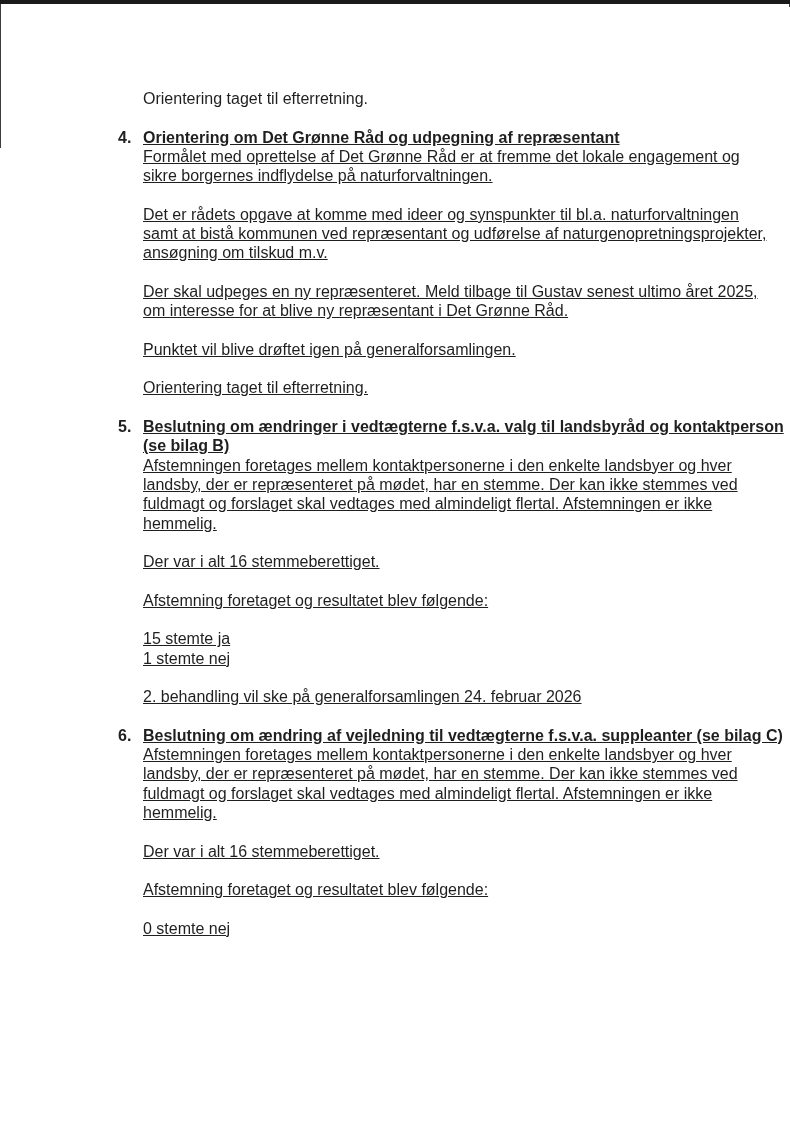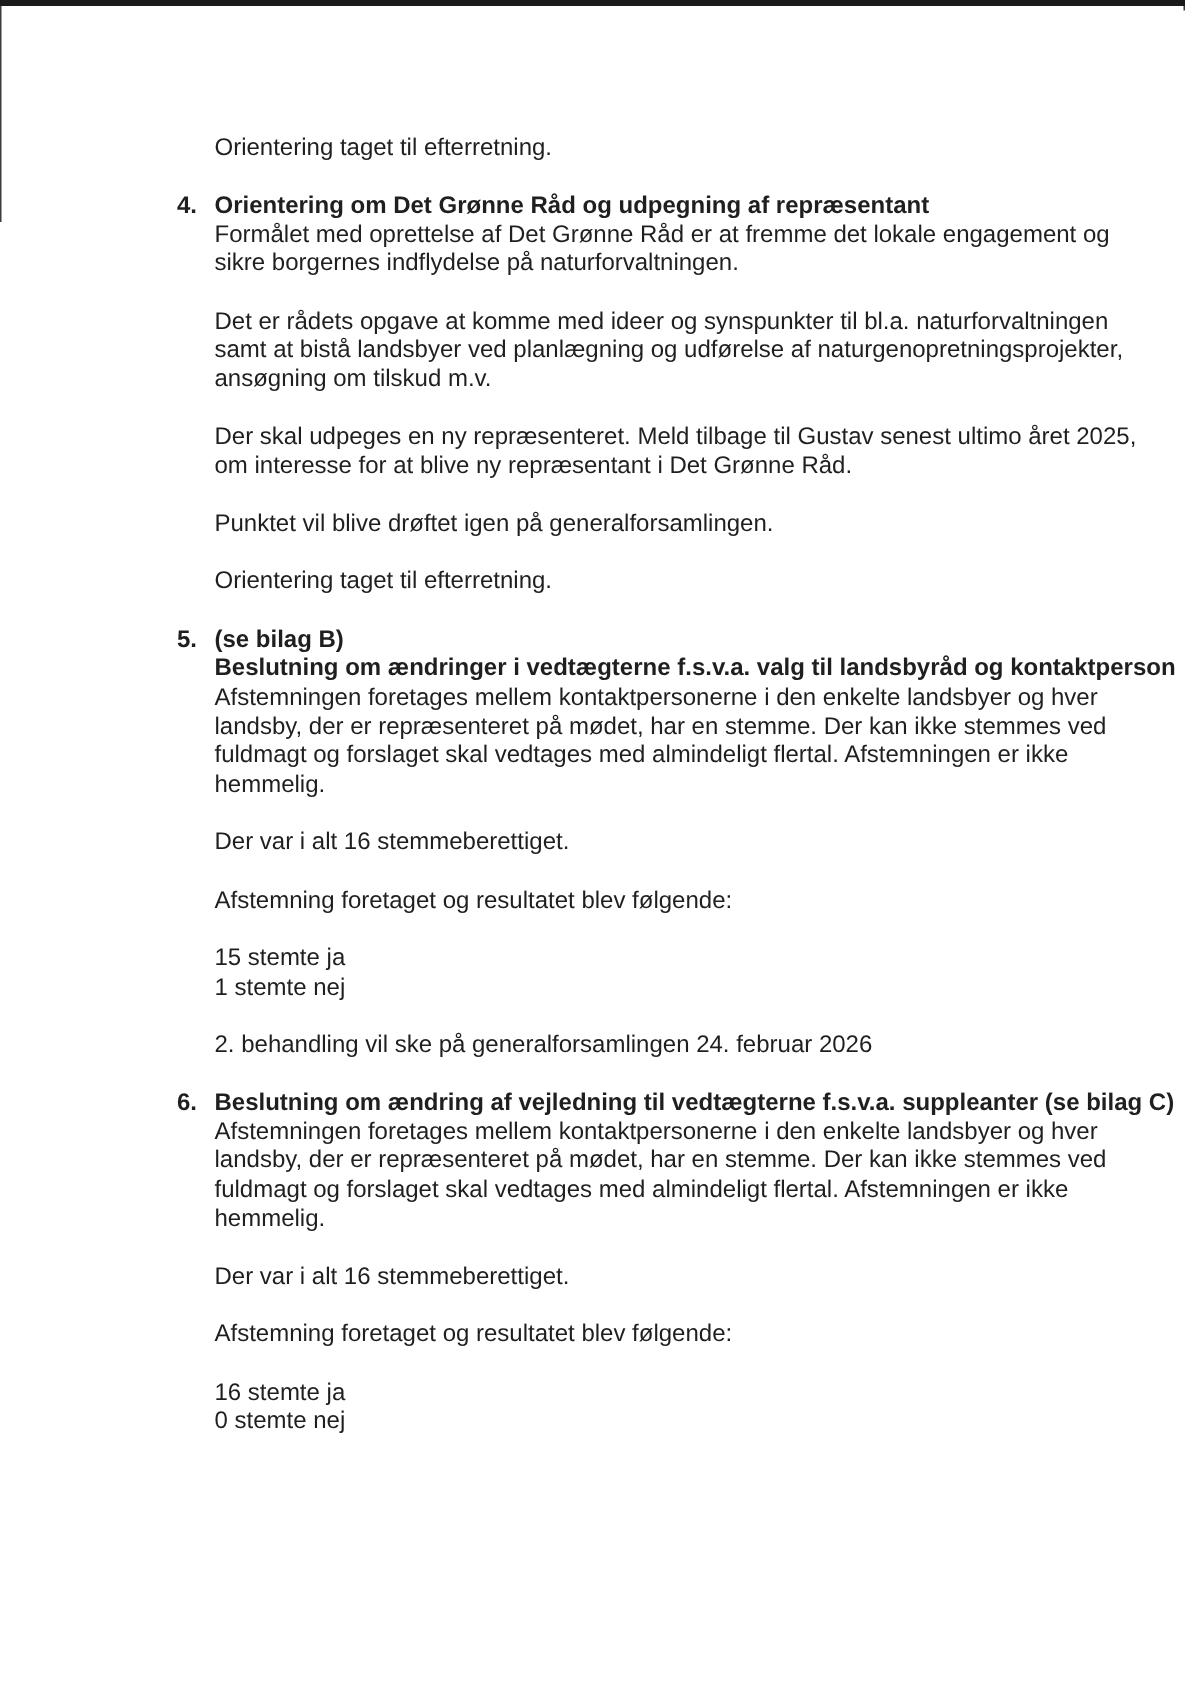--- a/index.html
+++ b/index.html
@@ -61,20 +61,21 @@
     align-items: flex-start;
   }
   .num {
     flex: 0 0 25px;
     font-weight: 700;
     line-height: 19.3px;
   }
   .body-col {
     flex: 1 1 auto;
     min-width: 0;
+    text-decoration: underline;
   }
   .title {
     font-weight: 700;
   }
   .para {
     margin: 0 0 19.3px 0;
   }
   .para:last-child {
     margin-bottom: 19.3px;
   }
@@ -94,41 +95,41 @@
           <div class="body-col">
             <div class="title">
               <div class="line">Orientering om Det Grønne Råd og udpegning af repræsentant</div>
             </div>
             <div class="para">
               <div class="line">Formålet med oprettelse af Det Grønne Råd er at fremme det lokale engagement og</div>
               <div class="line">sikre borgernes indflydelse på naturforvaltningen.</div>
             </div>
             <div class="para">
               <div class="line">Det er rådets opgave at komme med ideer og synspunkter til bl.a. naturforvaltningen</div>
-              <div class="line">samt at bistå landsbyer ved planlægning og udførelse af naturgenopretningsprojekter,</div>
+              <div class="line">samt at bistå kommunen ved repræsentant og udførelse af naturgenopretningsprojekter,</div>
               <div class="line">ansøgning om tilskud m.v.</div>
             </div>
             <div class="para">
               <div class="line">Der skal udpeges en ny repræsenteret. Meld tilbage til Gustav senest ultimo året 2025,</div>
               <div class="line">om interesse for at blive ny repræsentant i Det Grønne Råd.</div>
             </div>
             <div class="para">
               <div class="line">Punktet vil blive drøftet igen på generalforsamlingen.</div>
             </div>
             <div class="para">
               <div class="line">Orientering taget til efterretning.</div>
             </div>
           </div>
         </li>
         <li class="item">
           <div class="num">5.</div>
           <div class="body-col">
             <div class="title">
+              <div class="line">Beslutning om ændringer i vedtægterne f.s.v.a. valg til landsbyråd og kontaktperson</div>
               <div class="line">(se bilag B)</div>
-              <div class="line">Beslutning om ændringer i vedtægterne f.s.v.a. valg til landsbyråd og kontaktperson</div>
             </div>
             <div class="para">
               <div class="line">Afstemningen foretages mellem kontaktpersonerne i den enkelte landsbyer og hver</div>
               <div class="line">landsby, der er repræsenteret på mødet, har en stemme. Der kan ikke stemmes ved</div>
               <div class="line">fuldmagt og forslaget skal vedtages med almindeligt flertal. Afstemningen er ikke</div>
               <div class="line">hemmelig.</div>
             </div>
             <div class="para">
               <div class="line">Der var i alt 16 stemmeberettiget.</div>
             </div>
@@ -158,20 +159,19 @@
               <div class="line">fuldmagt og forslaget skal vedtages med almindeligt flertal. Afstemningen er ikke</div>
               <div class="line">hemmelig.</div>
             </div>
             <div class="para">
               <div class="line">Der var i alt 16 stemmeberettiget.</div>
             </div>
             <div class="para">
               <div class="line">Afstemning foretaget og resultatet blev følgende:</div>
             </div>
             <div class="para">
-              <div class="line">16 stemte ja</div>
               <div class="line">0 stemte nej</div>
             </div>
           </div>
         </li>
       </ol>
   </div>
 </div>
 
 </body></html>

